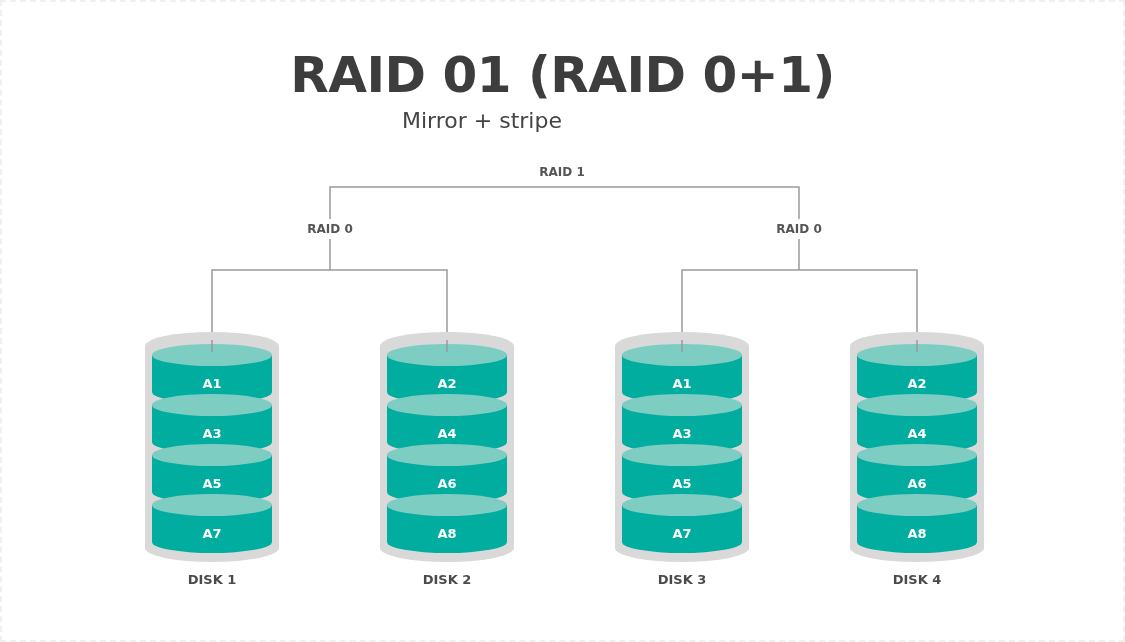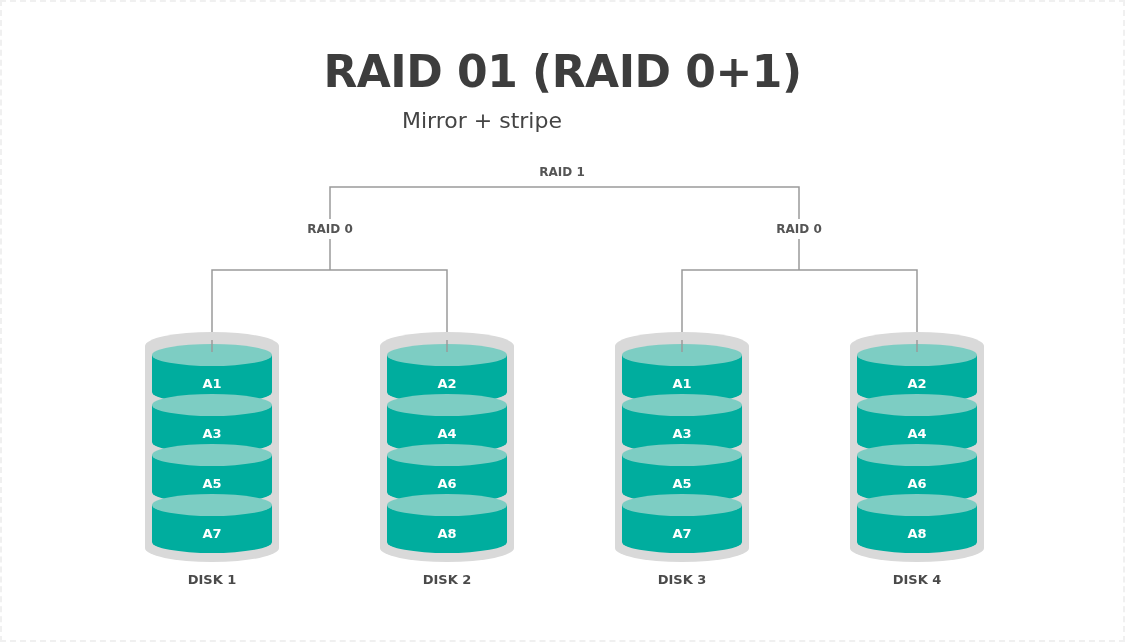--- a/index.html
+++ b/index.html
@@ -1,18 +1,18 @@
 <!DOCTYPE html>
 <html><head>
 <meta charset="utf-8">
 <style>
   html,body{margin:0;padding:0;background:#fff;}
   body{width:1125px;height:642px;position:relative;overflow:hidden;font-family:"DejaVu Sans","Liberation Sans",sans-serif;}
   .frame{position:absolute;left:0;top:0;width:1121px;height:638px;border:2px dashed #f0f0f0;}
-  .title{position:absolute;left:0;width:1125px;top:46px;text-align:center;font-size:44px;font-weight:bold;color:#3d3d3d;letter-spacing:-0.5px;}
+  .title{position:absolute;left:0;width:1125px;top:46px;text-align:center;font-size:50px;font-weight:bold;color:#3d3d3d;letter-spacing:-0.5px;}
   .subtitle{position:absolute;left:0;width:964px;top:108px;text-align:center;font-size:22px;color:#444;}
   svg{position:absolute;left:0;top:0;}
   .lbl{font-family:"DejaVu Sans","Liberation Sans",sans-serif;font-size:12px;font-weight:bold;fill:#555;}
   .plbl{font-family:"DejaVu Sans","Liberation Sans",sans-serif;font-size:13px;font-weight:bold;fill:#ffffff;}
   .dlbl{font-family:"DejaVu Sans","Liberation Sans",sans-serif;font-size:13px;font-weight:bold;fill:#4a4a4a;}
 </style>
 </head>
 <body>
 
 <div class="frame"></div>

